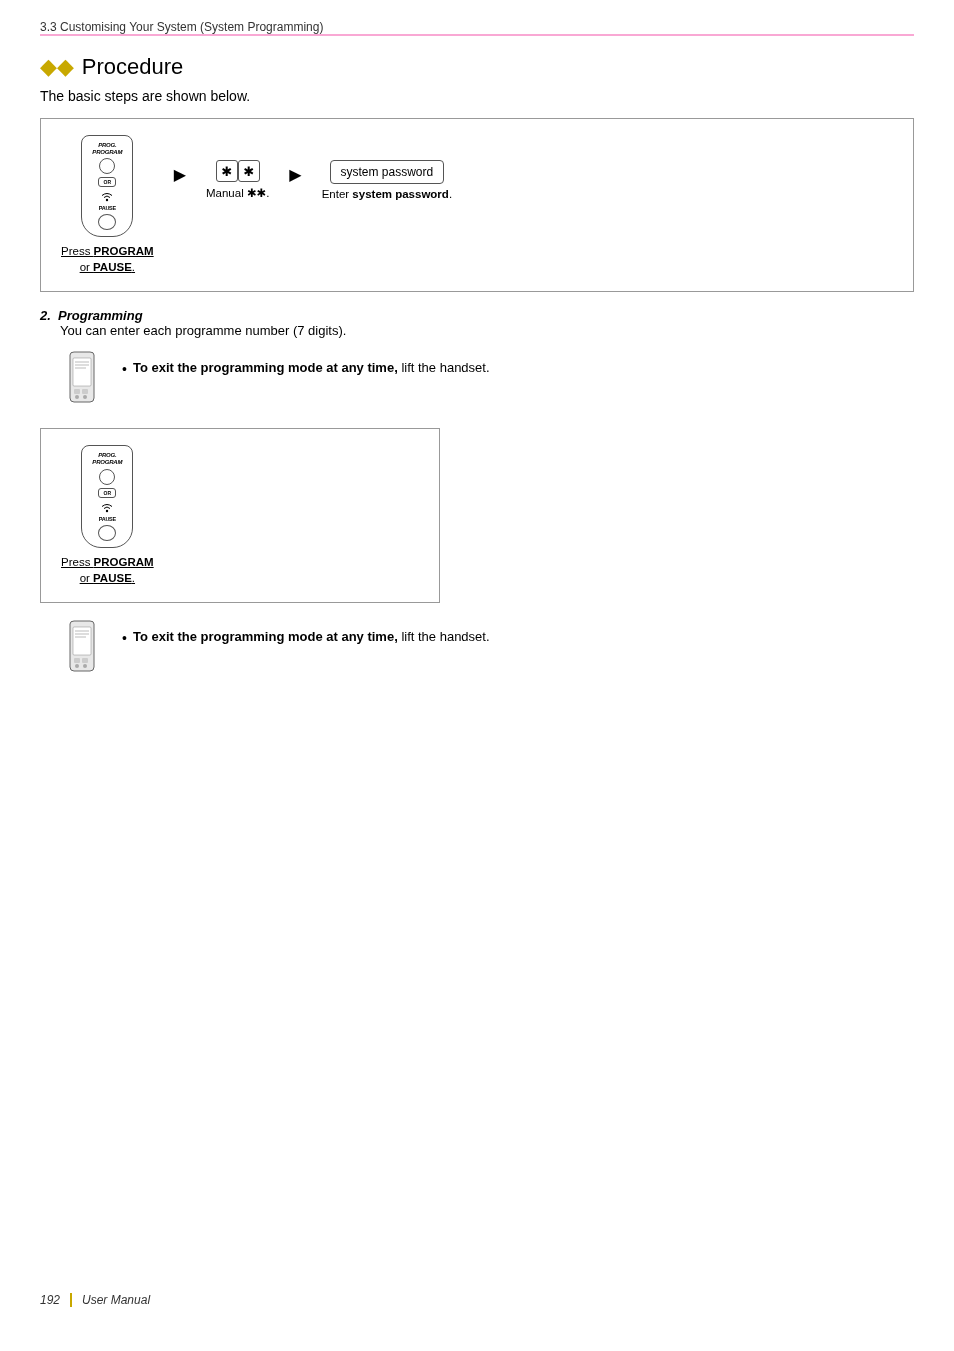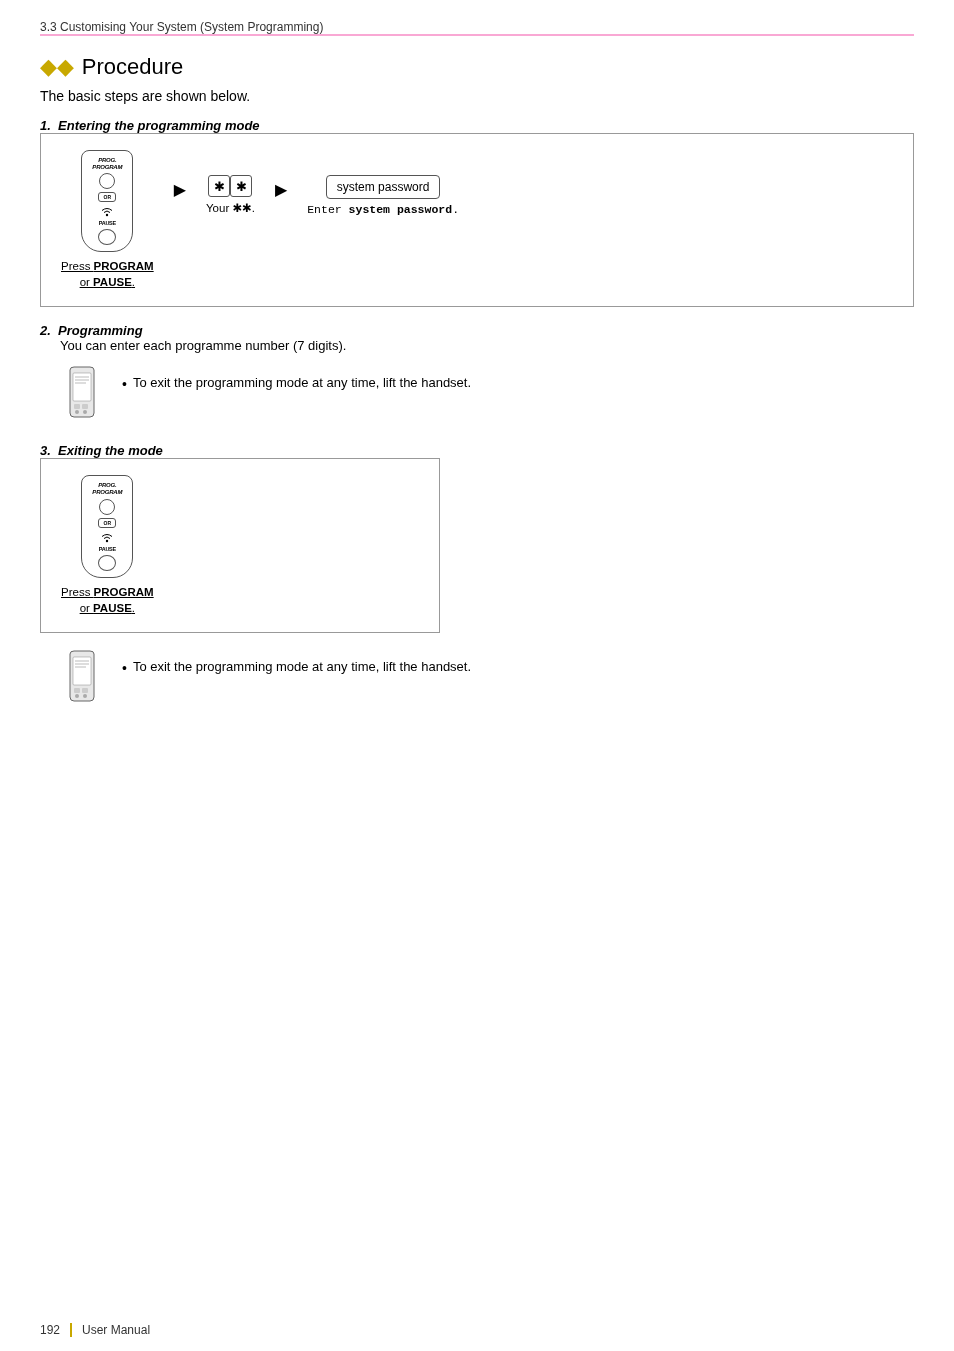--- a/index.html
+++ b/index.html
@@ -183,21 +183,20 @@
       padding: 4px 10px;
       font-size: 12px;
       margin-top: 25px;
       background: #fff;
       white-space: nowrap;
     }
     .password-caption {
       font-size: 11.5px;
       margin-top: 4px;
       text-align: center;
-      font-family: Liberation Mono, monospace;
     }
 
     .diagram-step {
       display: flex;
       flex-direction: column;
       align-items: center;
     }
 
     
     .note-row {
@@ -210,41 +209,42 @@
     .handset-icon {
       width: 50px;
       flex-shrink: 0;
     }
     .note-text {
       font-size: 13px;
       padding-top: 8px;
       line-height: 1.5;
     }
     .note-text b {
-      font-weight: normal;
+      font-weight: bold;
     }
 
     .bullet-row {
       display: flex;
       align-items: flex-start;
       gap: 6px;
     }
     .bullet-dot {
       font-size: 14px;
       margin-top: 1px;
     }
 
     .footer {
       position: absolute;
-      bottom: 14px;
+      bottom: 44px;
       left: 40px;
       font-size: 12px;
       color: #333;
       display: flex;
       gap: 10px;
+      font-style: italic;
     }
     .footer-separator {
       border-left: 2px solid #c8a800;
       height: 14px;
     }
   </style>
 </head>
 <body>
 
 <div class="section-header">
@@ -252,24 +252,20 @@
 </div>
 
 <div class="procedure-title">
   <span class="diamonds">◆◆</span>
   <h2>Procedure</h2>
 </div>
 
 <p class="intro-text">The basic steps are shown below.</p>
 
 <div class="step-container">
-  <p>
-    <span class="step-number">1.</span>
-    &nbsp;<span class="step-label" style="display:inline">Entering the programming mode</span>
-  </p>
 
   <div class="diagram-box">
 
     <div class="diagram-step">
       <div class="phone-graphic">
         <div class="phone-body">
           <div class="phone-label-prog">PROG.<br>PROGRAM</div>
           <div class="phone-btn-circle"></div>
           <div class="phone-btn-or">OR</div>
           <div class="phone-btn-wifi">
@@ -290,21 +286,21 @@
       </div>
     </div>
 
     <div class="arrow">▶</div>
 
     <div class="diagram-step">
       <div class="star-keys">
         <div class="key-box">✱</div>
         <div class="key-box">✱</div>
       </div>
-      <div class="enter-text">Your ✱✱.</div>
+      <div class="enter-text">Manual ✱✱.</div>
     </div>
 
     <div class="arrow">▶</div>
 
     <div class="diagram-step">
       <div class="password-box">system password</div>
       <div class="password-caption">Enter <b>system password</b>.</div>
     </div>
   </div>
 </div>
@@ -340,24 +336,20 @@
     <div class="note-text">
       <div class="bullet-row">
         <span class="bullet-dot">•</span>
         <span><b>To exit the programming mode at any time,</b><span> lift the handset.</span></span>
       </div>
     </div>
   </div>
 </div>
 
 <div class="step-container">
-  <p>
-    <span class="step-number">3.</span>
-    &nbsp;<span class="step-label" style="display:inline">Exiting the mode</span>
-  </p>
 
   <div class="diagram-box" style="max-width:400px;">
     <div class="diagram-step">
       <div class="phone-graphic">
         <div class="phone-body">
           <div class="phone-label-prog">PROG.<br>PROGRAM</div>
           <div class="phone-btn-circle"></div>
           <div class="phone-btn-or">OR</div>
           <div class="phone-btn-wifi">
             <svg width="14" height="12" viewBox="0 0 14 12">

